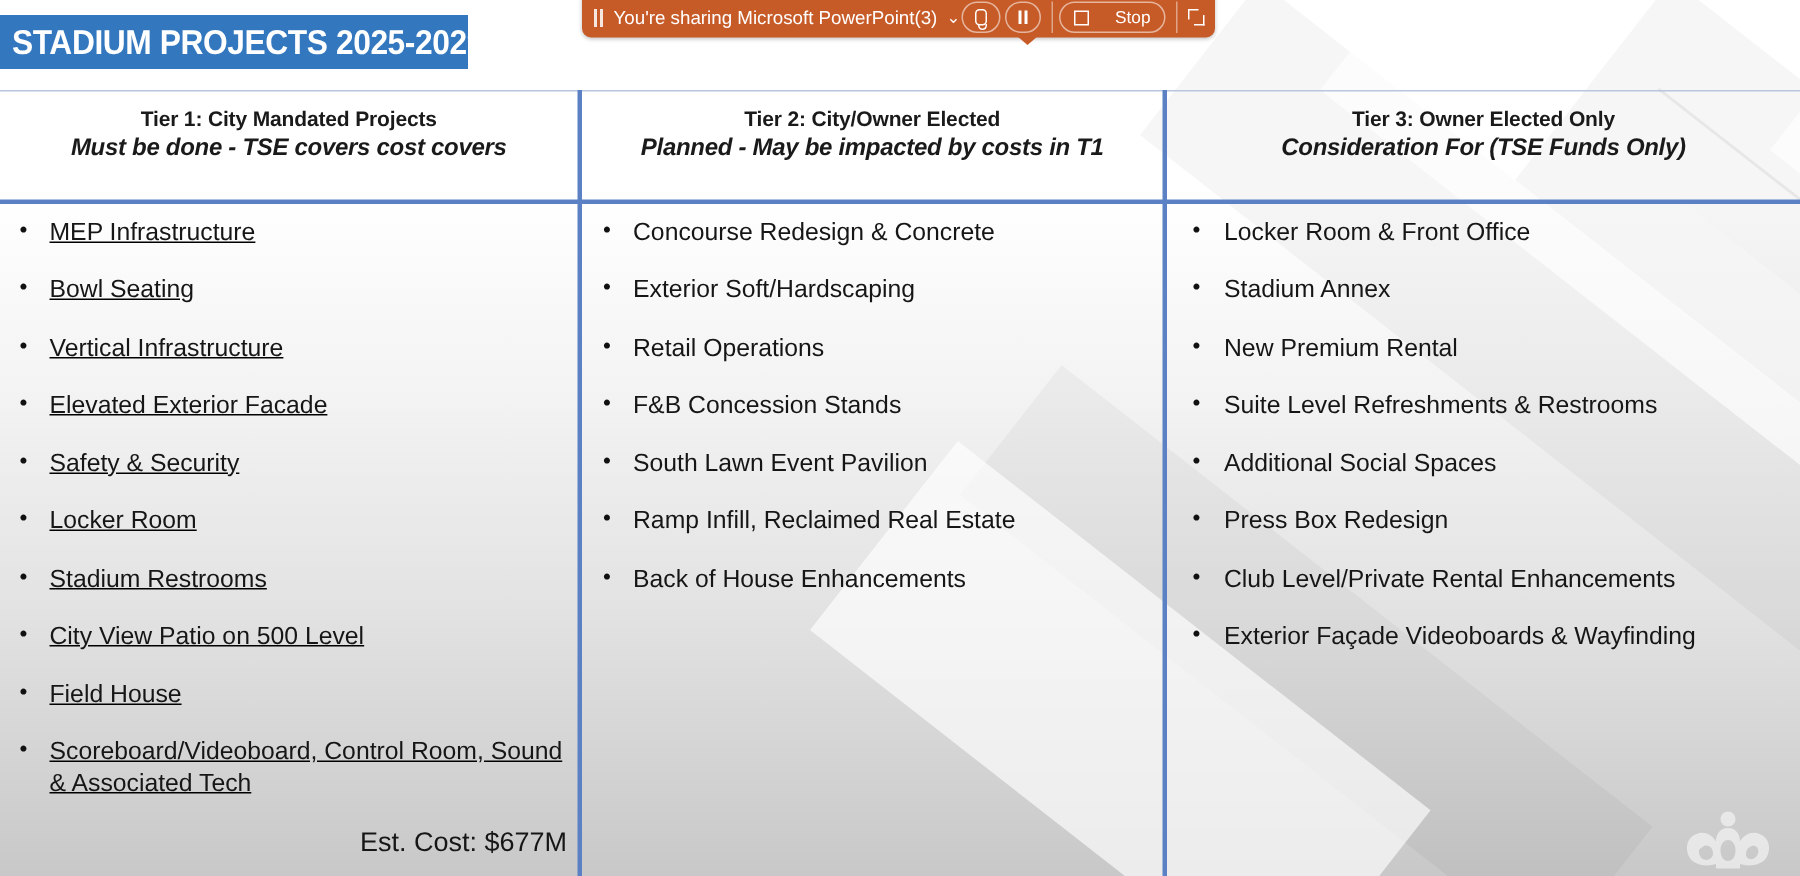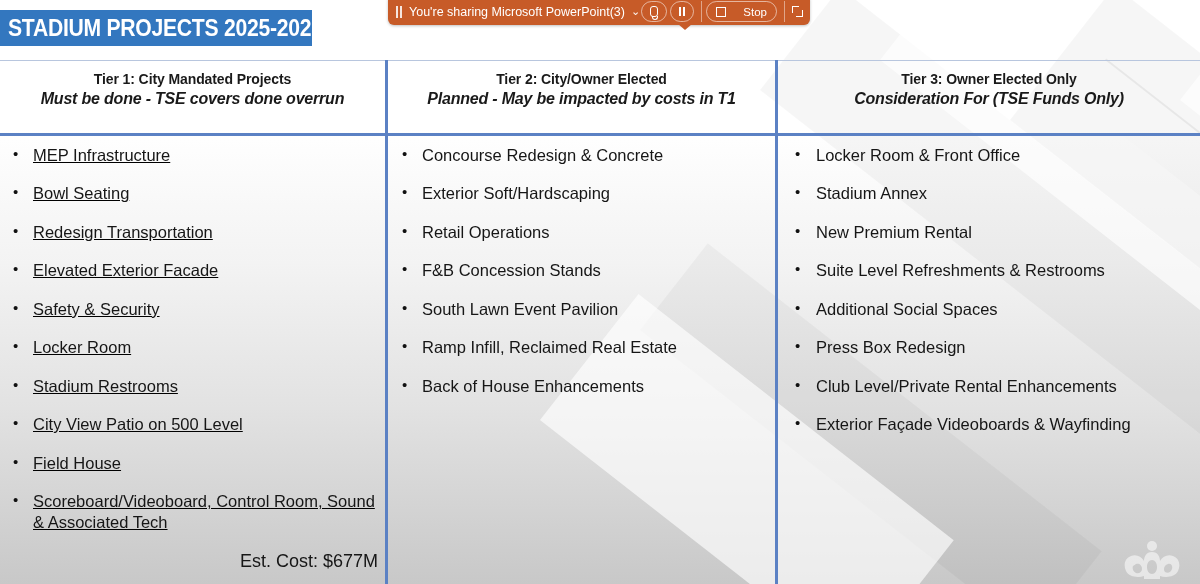--- a/index.html
+++ b/index.html
@@ -346,26 +346,26 @@
 
   <div id="table">
     <div class="top-rule"></div>
     <div class="header-rule"></div>
     <div class="vdiv c1"></div>
     <div class="vdiv c2"></div>
 
     <div class="col col1">
       <div class="col-head">
         <div class="h-title">Tier 1: City Mandated Projects</div>
-        <div class="h-sub">Must be done - TSE covers done overrun</div>
+        <div class="h-sub">Must be done - TSE covers cost covers</div>
       </div>
       <ul class="items">
         <li>MEP Infrastructure</li>
         <li>Bowl Seating</li>
-        <li>Redesign Transportation</li>
+        <li>Vertical Infrastructure</li>
         <li>Elevated Exterior Facade</li>
         <li>Safety &amp; Security</li>
         <li>Locker Room</li>
         <li>Stadium Restrooms</li>
         <li>City View Patio on 500 Level</li>
         <li>Field House</li>
         <li>Scoreboard/Videoboard, Control Room, Sound &amp; Associated Tech</li>
       </ul>
       <div class="est-cost">Est. Cost: $677M</div>
     </div>

